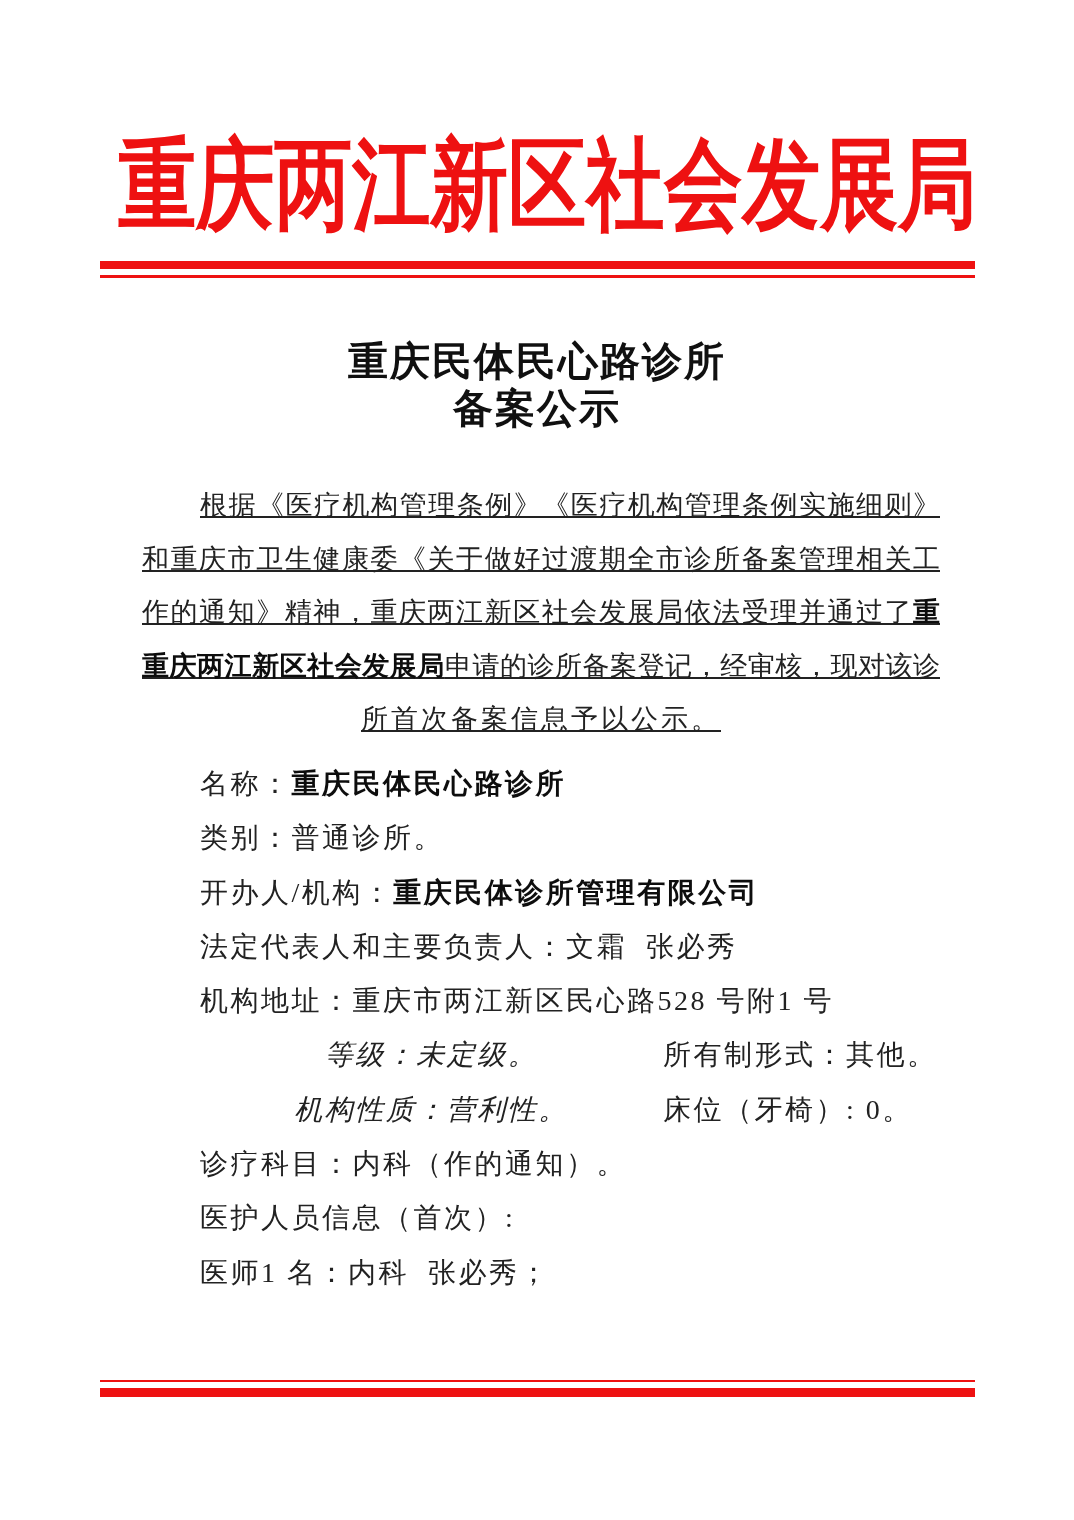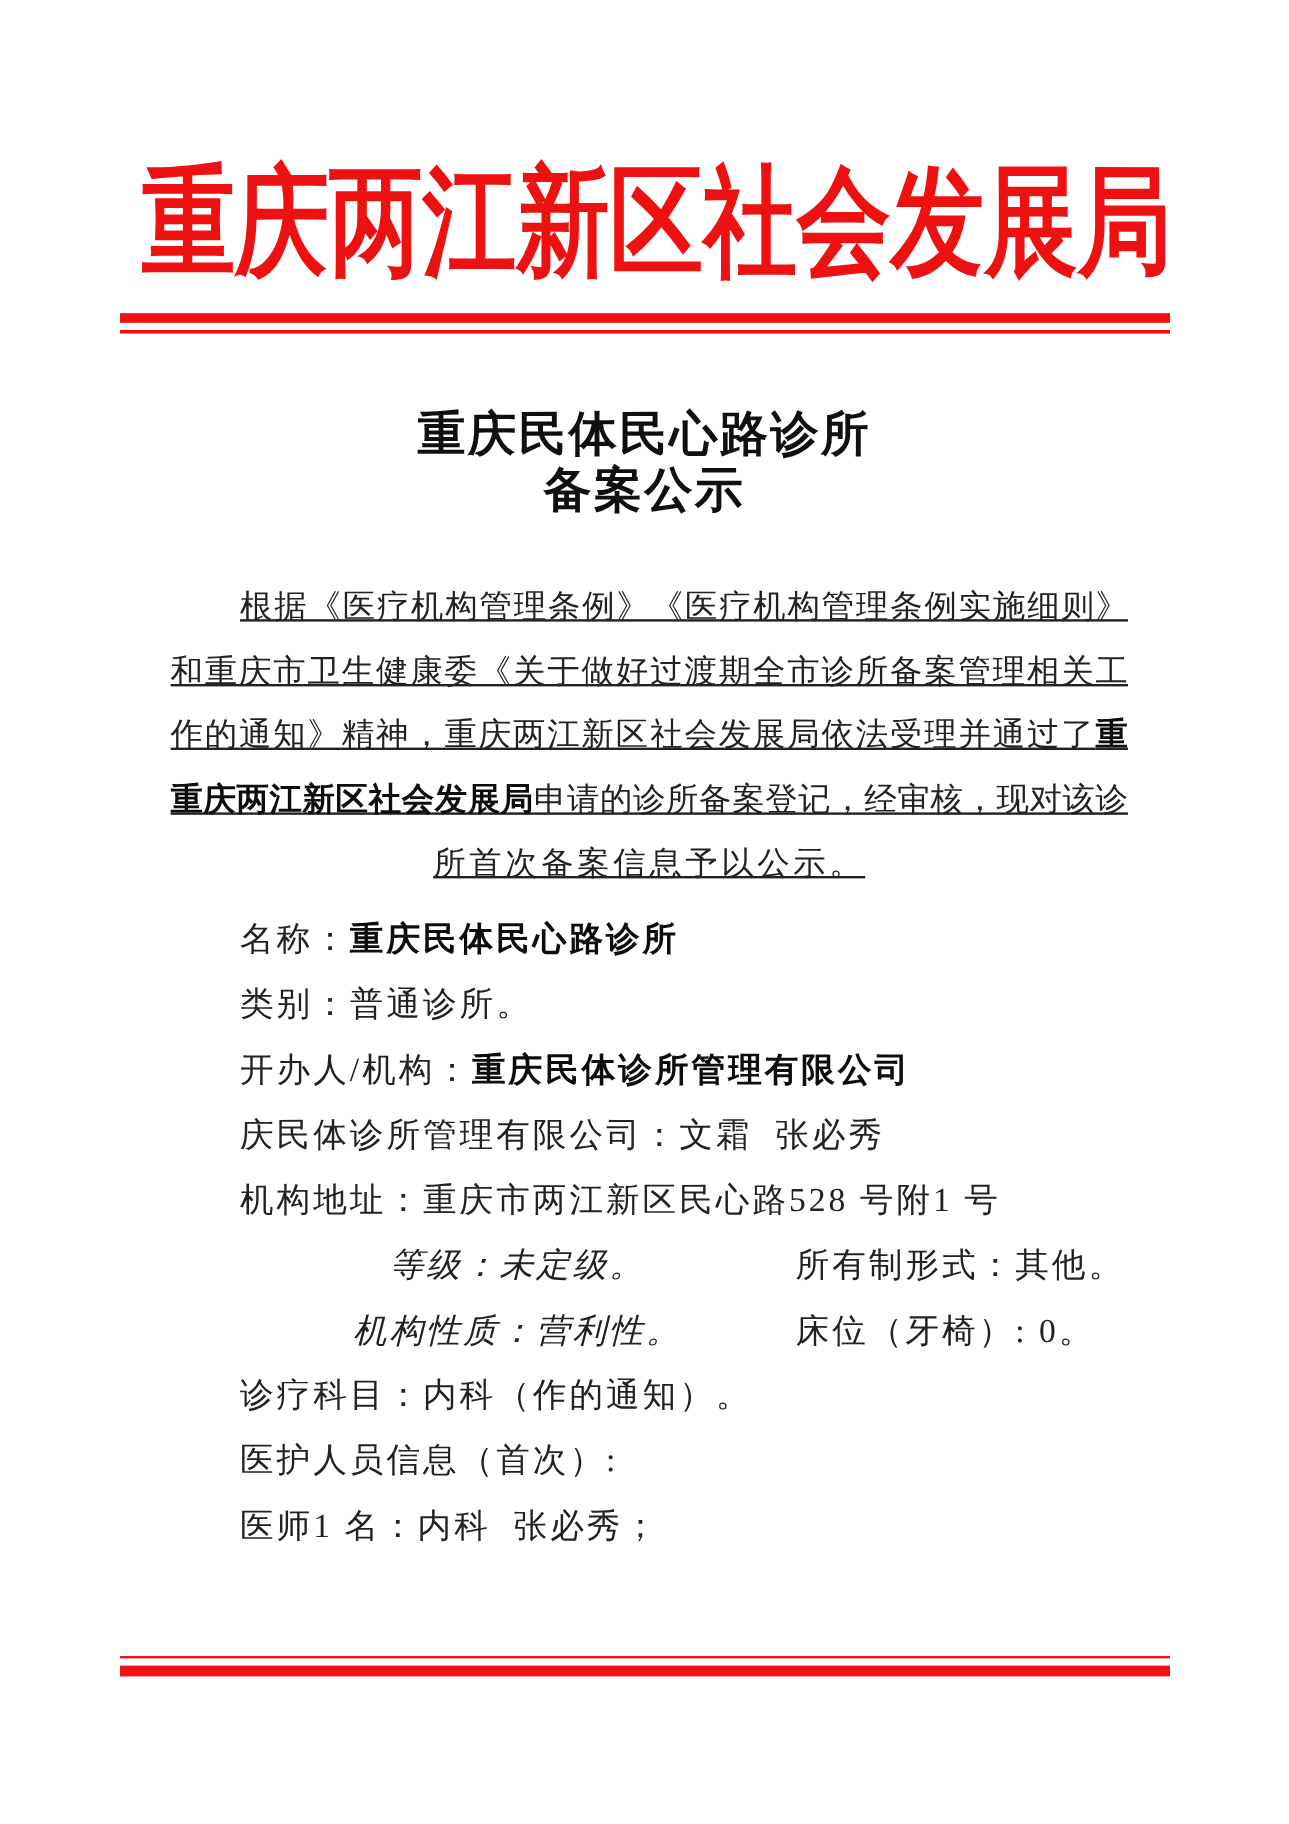--- a/index.html
+++ b/index.html
@@ -77,21 +77,21 @@
       <div class="intro-line full"><span>和重庆市卫生健康委《关于做好过渡期全市诊所备案管理相关工</span></div>
       <div class="intro-line full"><span>作的通知》精神，重庆两江新区社会发展局依法受理并通过了</span><span class="b">重</span></div>
       <div class="intro-line full"><span class="b">重庆两江新区社会发展局</span><span>申请的诊所备案登记，经审核，现对该诊</span></div>
       <div class="intro-line last"><span>所首次备案信息予以公示。</span></div>
     </div>
 
   <div class="fields" id="fields">
       <div class="field-row"><span class="cell"><span class="lbl">名称：</span><span class="val b">重庆民体民心路诊所</span></span></div>
       <div class="field-row"><span class="cell"><span class="lbl">类别：</span><span class="val">普通诊所。</span></span></div>
       <div class="field-row"><span class="cell"><span class="lbl">开办人/机构：</span><span class="val b">重庆民体诊所管理有限公司</span></span></div>
-      <div class="field-row"><span class="cell"><span class="lbl">庆民体诊所管理有限公司：</span><span class="val">文霜  张必秀</span></span></div>
+      <div class="field-row"><span class="cell"><span class="lbl">法定代表人和主要负责人：</span><span class="val">文霜  张必秀</span></span></div>
       <div class="field-row"><span class="cell"><span class="lbl">机构地址：</span><span class="val">重庆市两江新区民心路528 号附1 号</span></span></div>
       <div class="field-row"><span class="cell cell-fixed"><span class="lbl">等级：</span><span class="val">未定级。</span></span><span class="cell"><span class="lbl">所有制形式：</span><span class="val">其他。</span></span></div>
       <div class="field-row"><span class="cell cell-fixed"><span class="lbl">机构性质：</span><span class="val">营利性。</span></span><span class="cell"><span class="lbl">床位（牙椅）: </span><span class="val">0。</span></span></div>
       <div class="field-row"><span class="cell"><span class="lbl">诊疗科目：</span><span class="val">内科（作的通知）。</span></span></div>
       <div class="field-row"><span class="cell"><span class="lbl">医护人员信息（首次）:</span></span></div>
       <div class="field-row"><span class="cell"><span class="lbl">医师1 名：</span><span class="val">内科  张必秀；</span></span></div>
     </div>
 
   <div class="rule f-thin"></div>
   <div class="rule f-thick"></div>

